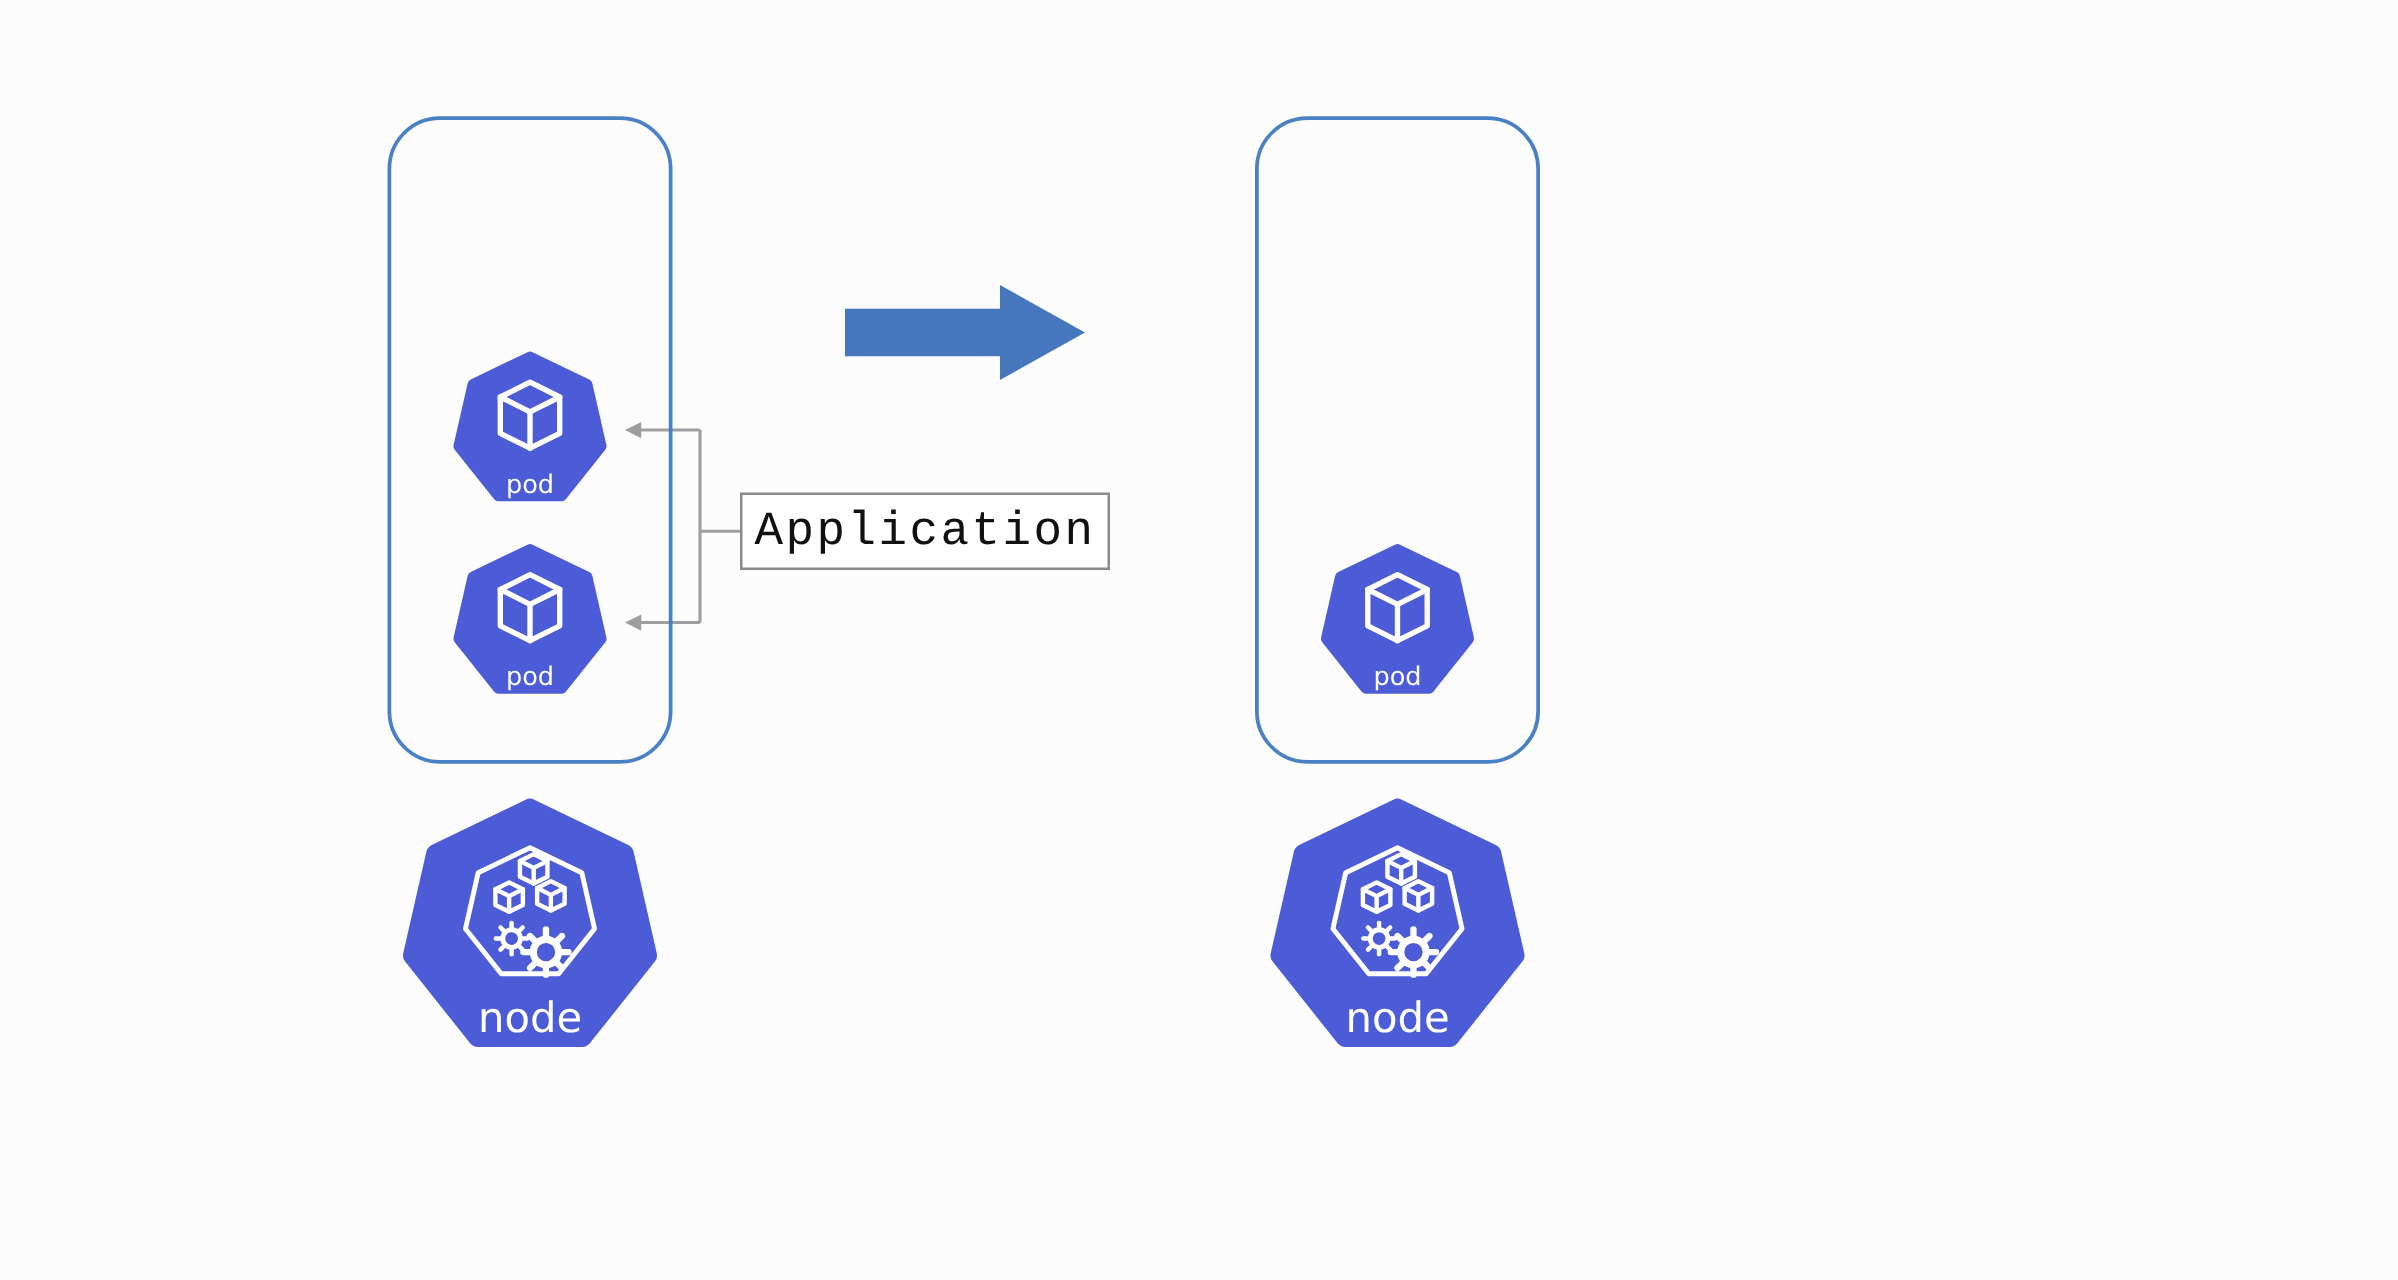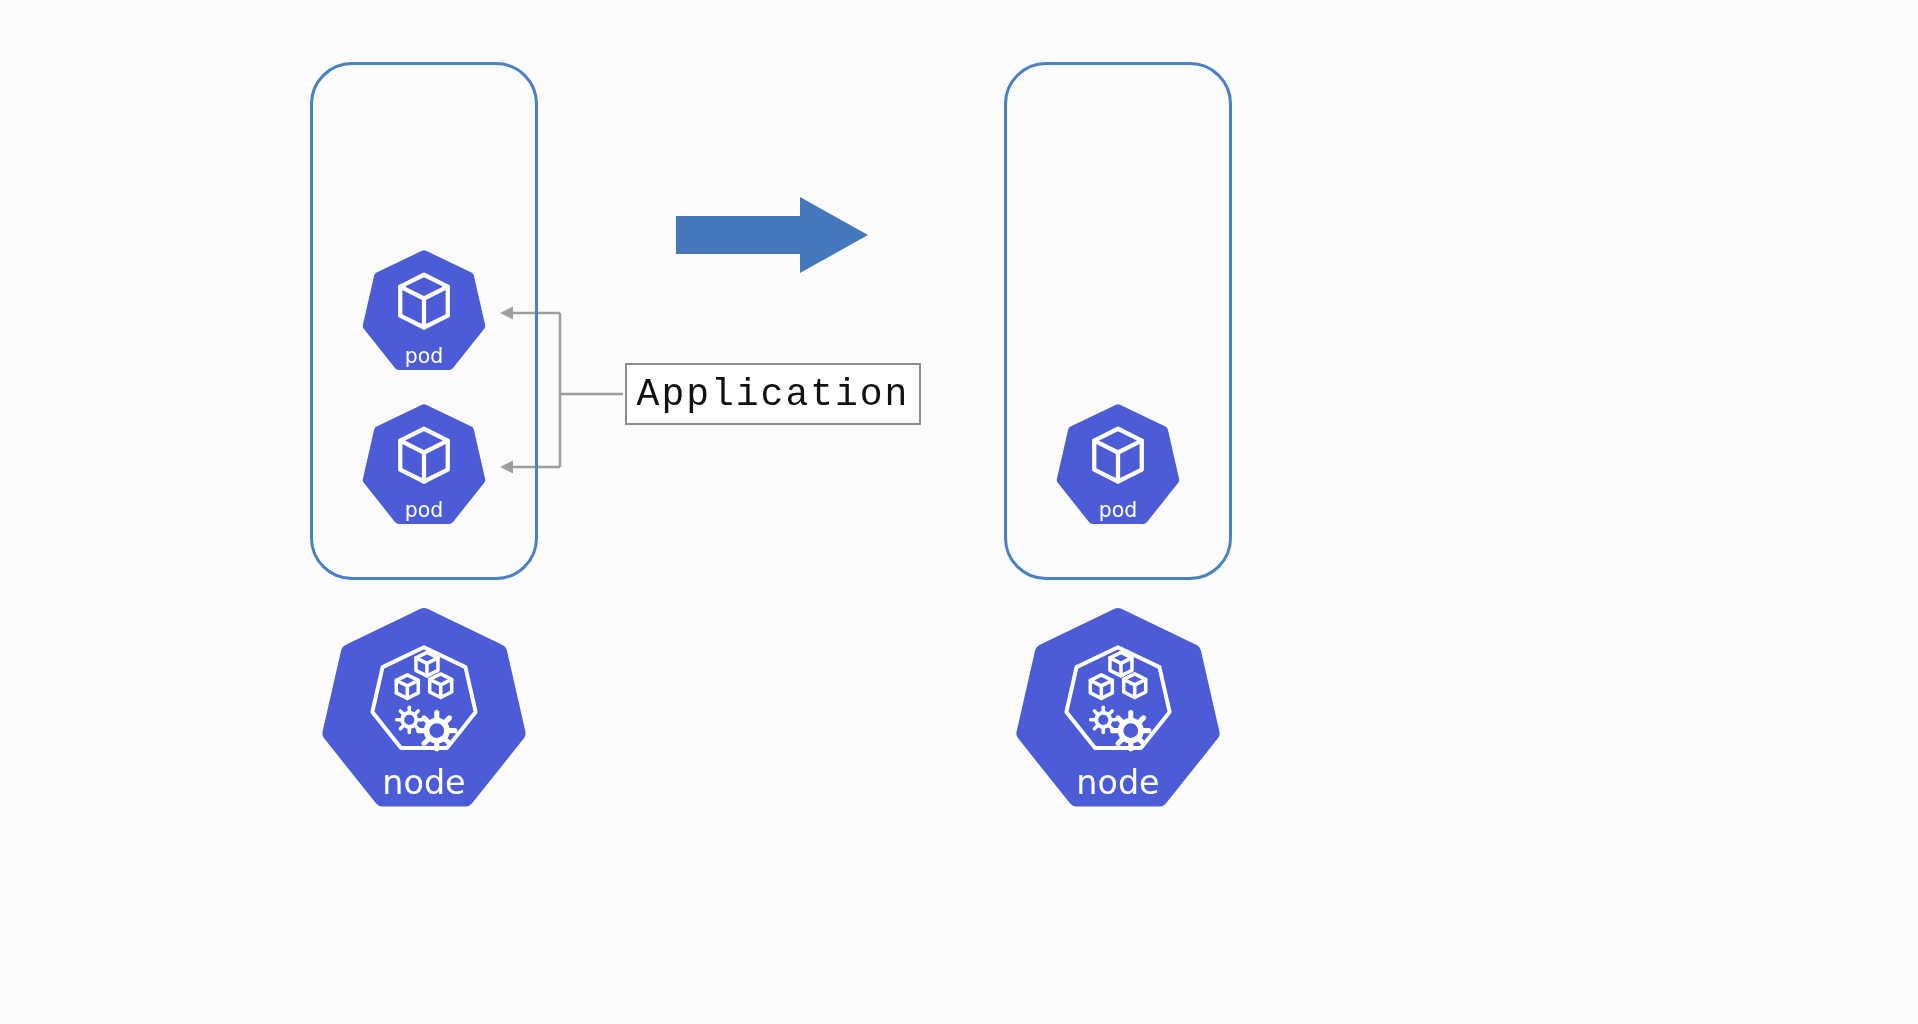--- a/index.html
+++ b/index.html
@@ -3,21 +3,21 @@
 <meta charset="utf-8">
 <style>
   * { margin:0; padding:0; box-sizing:border-box; }
   html, body { width:1918px; height:1024px; }
   body {
     position:relative;
     overflow:hidden;
     background: var(--background, #fcfcfc);
     font-family: "DejaVu Sans", sans-serif;
   }
-  .canvas { position:absolute; inset:0; }
+  .canvas { position:absolute; inset:0;margin-top:31px; }
 
   
   .group-box {
     position:absolute;
     width:228px; height:518px;
     border:3px solid var(--container_border_blue, #4a80c4);
     border-radius:42px;
     background:transparent;
   }
   .group-box.left  { left:310px;  top:62px; }
@@ -63,21 +63,21 @@
   .connector {
     fill:none;
     stroke: var(--connector_gray, #9e9e9e);
     stroke-width:2.5;
   }
   .connector-head { fill: var(--connector_gray, #9e9e9e); }
 
   
   .app-box {
     position:absolute;
-    left:625px; top:363px;
+    left:592px; top:363px;
     width:296px; height:62px;
     background:#ffffff;
     border:2px solid var(--label_border_gray, #8c8c8c);
     display:flex; align-items:center; justify-content:center;
     z-index:2;
   }
   .app-box span {
     font-family:"Liberation Mono","DejaVu Sans Mono", monospace;
     font-size:38px;
     letter-spacing:2px;

